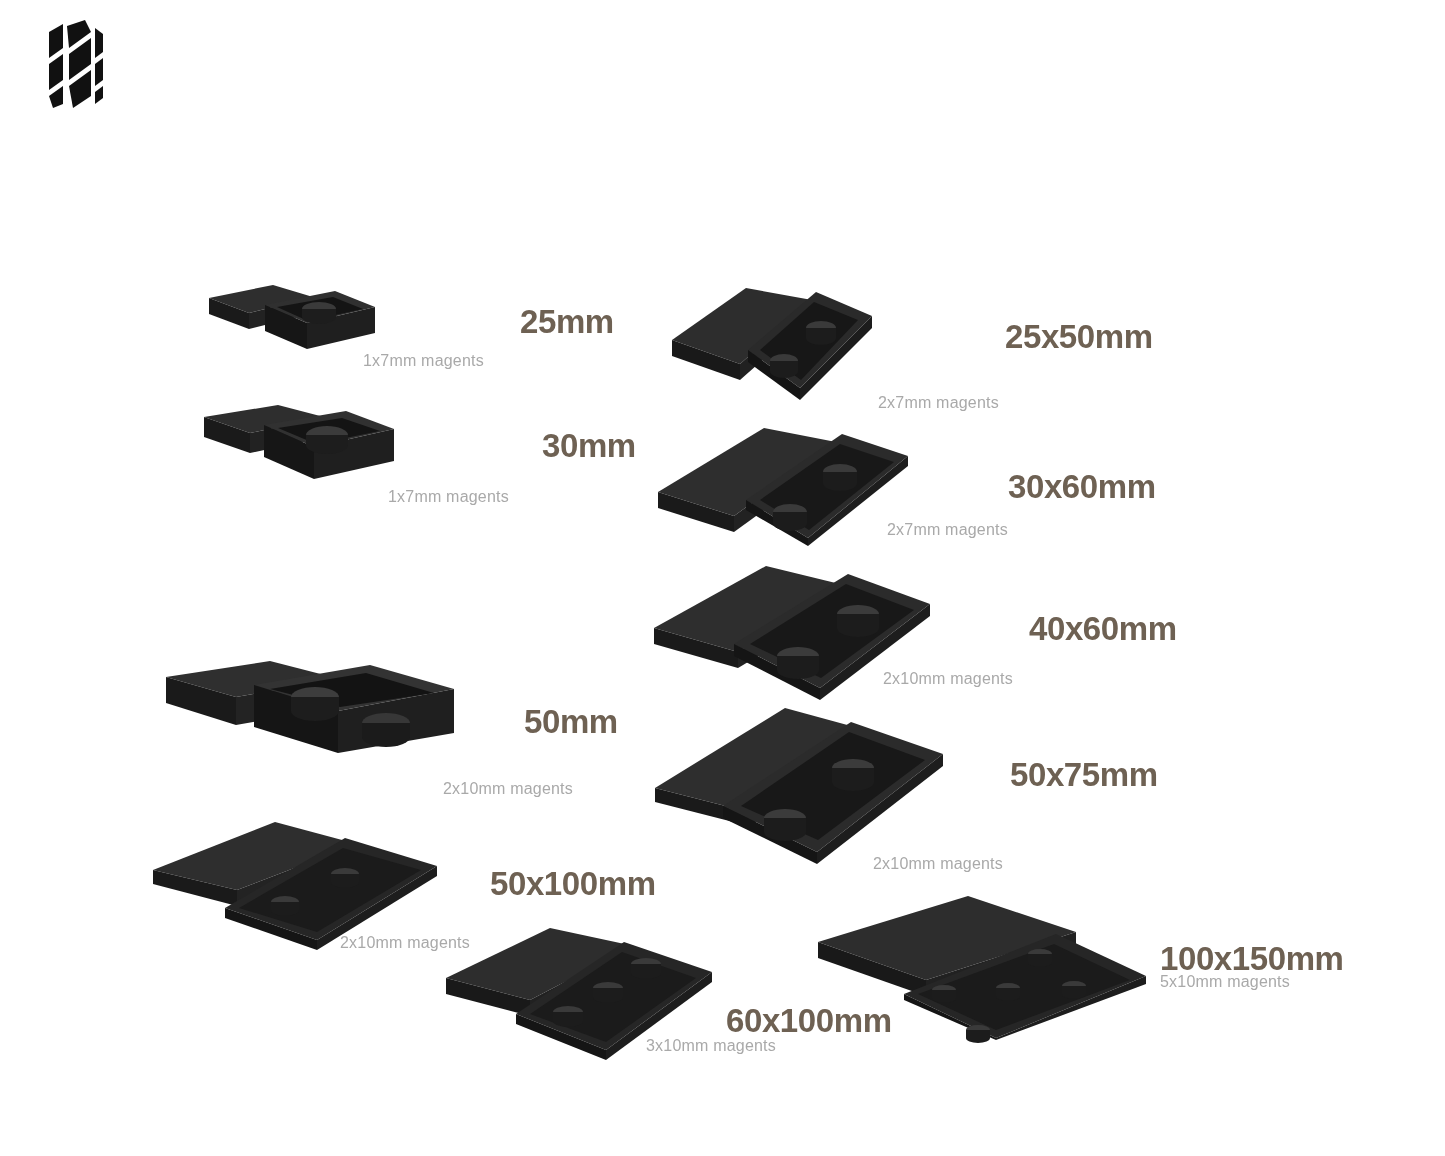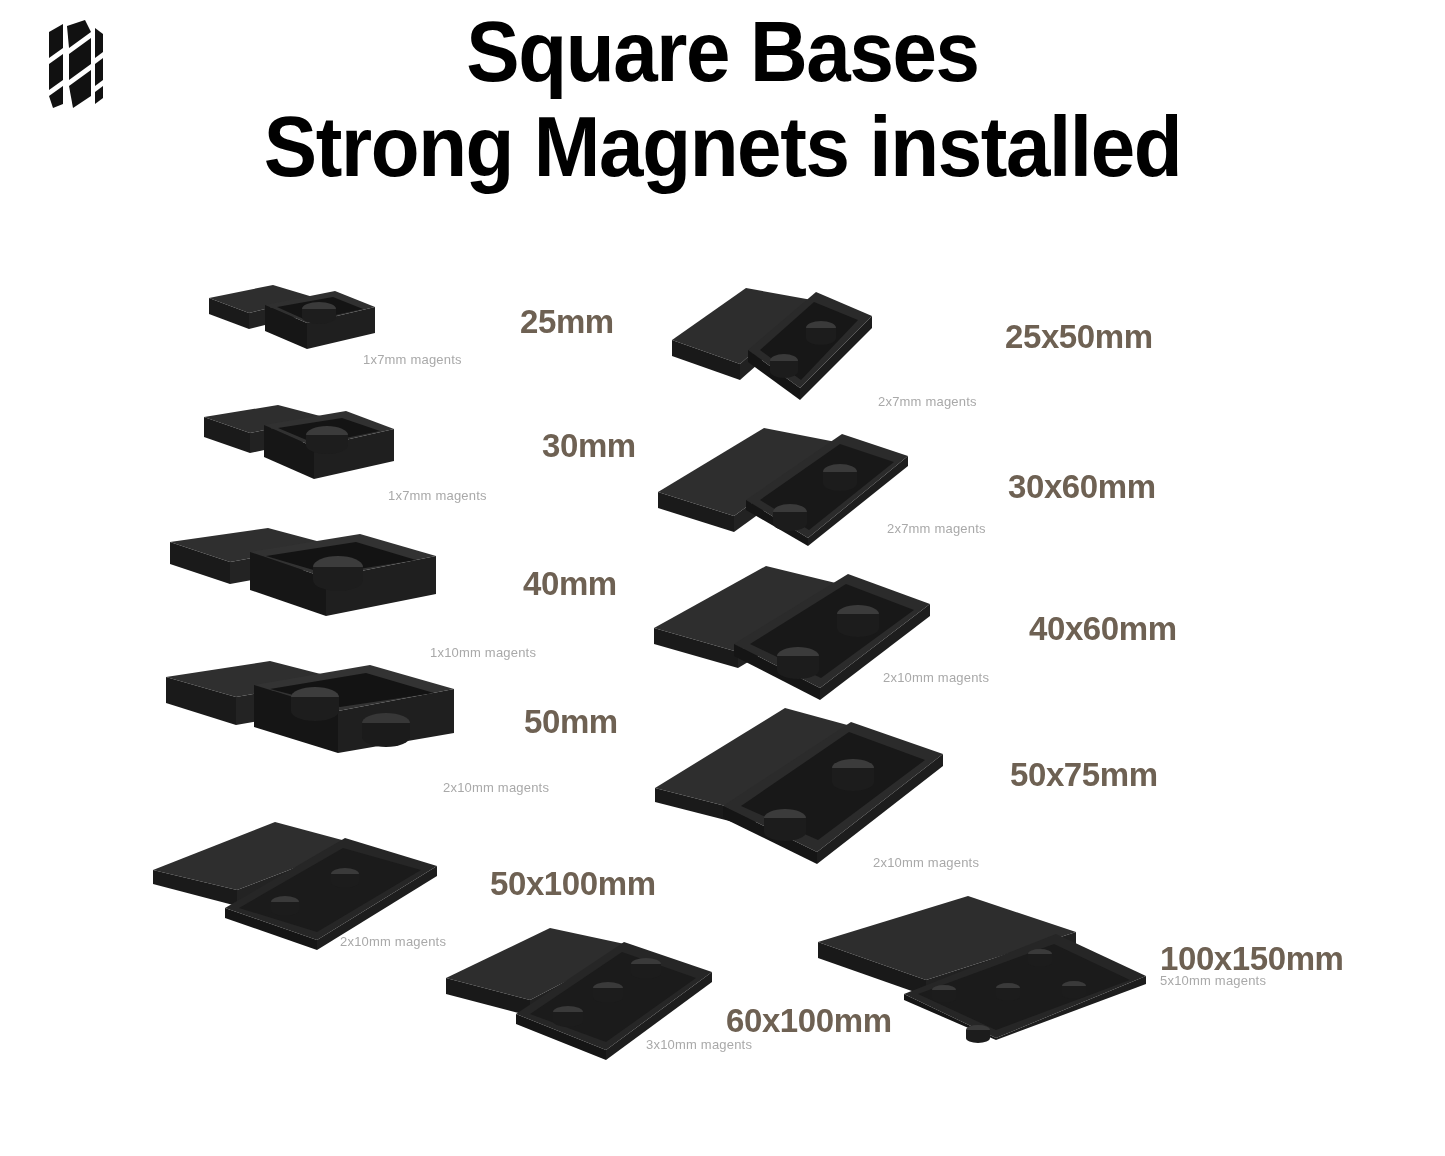--- a/index.html
+++ b/index.html
@@ -94,21 +94,21 @@
     font-weight: bold;
     font-size: 33px;
     color: #6e6153;
     letter-spacing: -0.4px;
     white-space: nowrap;
   }
   .magnet-caption {
     position: absolute;
     font-family: "Liberation Sans", sans-serif;
     font-weight: normal;
-    font-size: 13px;
+    font-size: 16px;
     color: #a9a9a9;
     letter-spacing: 0.2px;
     white-space: nowrap;
   }
 
   svg.art { display: block; overflow: visible; }
 </style>
 </head>
 <body>
 
@@ -123,24 +123,20 @@
         <path d="M34 8 L52 2 L58 14 L36 30 Z"></path>
         <path d="M36 36 L58 20 L58 46 L36 62 Z"></path>
         <path d="M36 68 L58 52 L58 78 L40 90 Z"></path>
         <path d="M62 10 L70 16 L70 34 L62 40 Z"></path>
         <path d="M62 46 L70 40 L70 62 L62 68 Z"></path>
         <path d="M62 74 L70 68 L70 80 L62 86 Z"></path>
       </g>
     </svg>
   </div>
 
-  <div id="title-block">
-    <div class="title-line" id="title-line-1">Square Bases</div>
-    <div class="title-line" id="title-line-2">Strong Magnets installed</div>
-  </div>
 
 
   <div class="product" style="left:195px; top:273px; width:470px; height:105px;">
     <div class="product-art">
       <svg class="art" width="190" height="95" viewBox="0 0 190 95" xmlns="http://www.w3.org/2000/svg">
 
         <g>
           <path d="M14 25 L78 12 L118 24 L54 40 Z" fill="#2e2e2e"></path>
           <path d="M14 25 L54 40 L54 56 L14 41 Z" fill="#1a1a1a"></path>
           <path d="M54 40 L118 24 L118 40 L54 56 Z" fill="#222222"></path>
@@ -180,43 +176,20 @@
             <ellipse cx="137" cy="40" rx="21" ry="9" fill="#3b3b3b"></ellipse>
             <path d="M116 40 L116 50 A21 9 0 0 0 158 50 L158 40 Z" fill="#1d1d1d"></path>
           </g>
         </g>
       </svg>
     </div>
     <div class="size-label" style="left:352px; top:32px;">30mm</div>
     <div class="magnet-caption" style="left:198px; top:93px;">1x7mm magents</div>
   </div>
 
-  <div class="product" style="left:160px; top:520px; width:500px; height:145px;">
-    <div class="product-art">
-      <svg class="art" width="290" height="135" viewBox="0 0 290 135" xmlns="http://www.w3.org/2000/svg">
-        <g>
-          <path d="M10 22 L108 8 L168 24 L70 42 Z" fill="#2f2f2f"></path>
-          <path d="M10 22 L70 42 L70 64 L10 44 Z" fill="#1a1a1a"></path>
-          <path d="M70 42 L168 24 L168 46 L70 64 Z" fill="#232323"></path>
-        </g>
-        <g>
-          <path d="M90 32 L200 14 L276 36 L166 58 Z" fill="#323232"></path>
-          <path d="M90 32 L166 58 L166 96 L90 70 Z" fill="#161616"></path>
-          <path d="M166 58 L276 36 L276 74 L166 96 Z" fill="#1f1f1f"></path>
-          <path d="M106 36 L196 22 L256 40 L167 54 Z" fill="#131313"></path>
-          <g>
-            <ellipse cx="178" cy="47" rx="25" ry="11" fill="#3c3c3c"></ellipse>
-            <path d="M153 47 L153 60 A25 11 0 0 0 203 60 L203 47 Z" fill="#1d1d1d"></path>
-          </g>
-        </g>
-      </svg>
-    </div>
-    <div class="size-label" style="left:363px; top:45px;">40mm</div>
-    <div class="magnet-caption" style="left:270px; top:125px;">1x10mm magents</div>
-  </div>
 
   <div class="product" style="left:158px; top:655px; width:510px; height:150px;">
     <div class="product-art">
       <svg class="art" width="310" height="140" viewBox="0 0 310 140" xmlns="http://www.w3.org/2000/svg">
         <g>
           <path d="M8 22 L112 6 L182 24 L78 42 Z" fill="#2f2f2f"></path>
           <path d="M8 22 L78 42 L78 70 L8 48 Z" fill="#1a1a1a"></path>
           <path d="M78 42 L182 24 L182 52 L78 70 Z" fill="#232323"></path>
         </g>
         <g>

